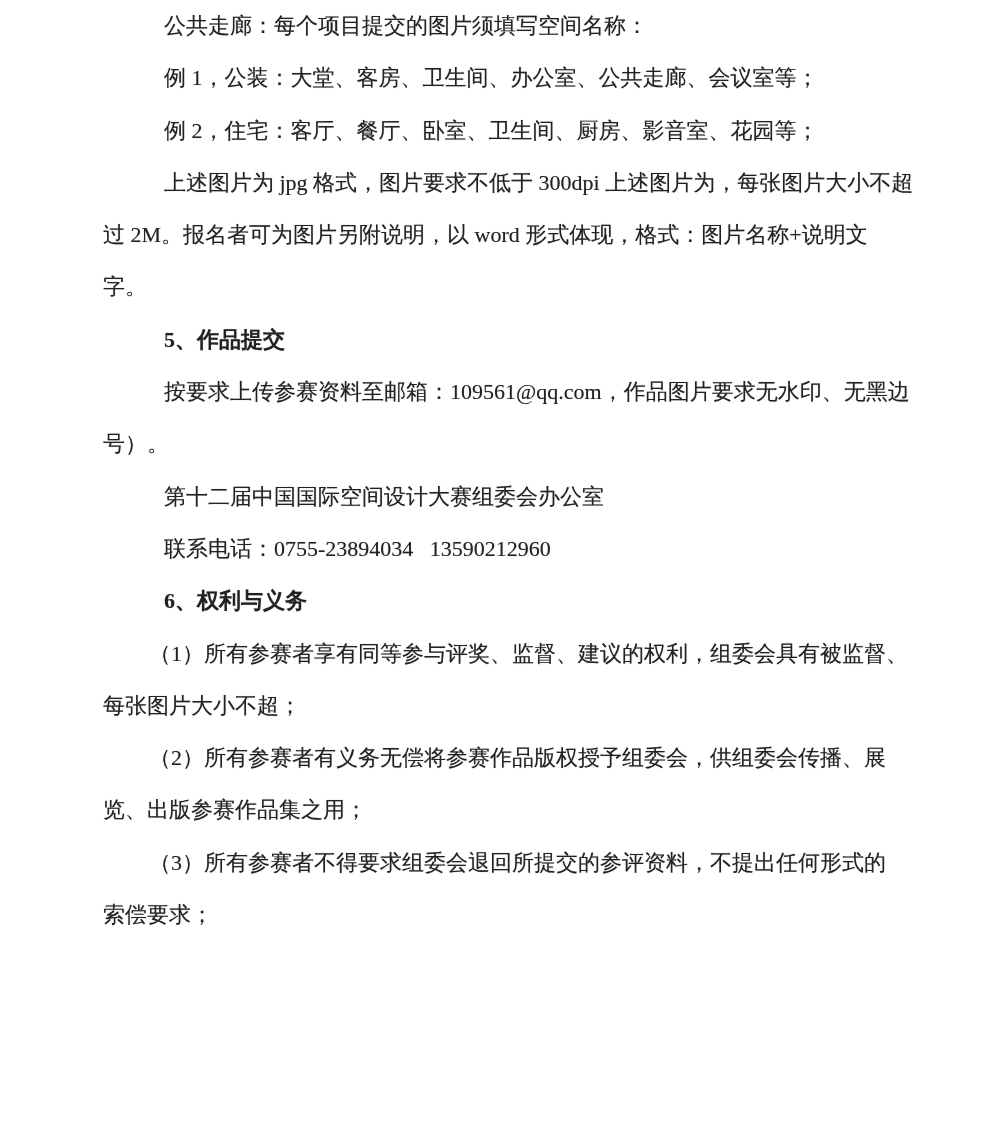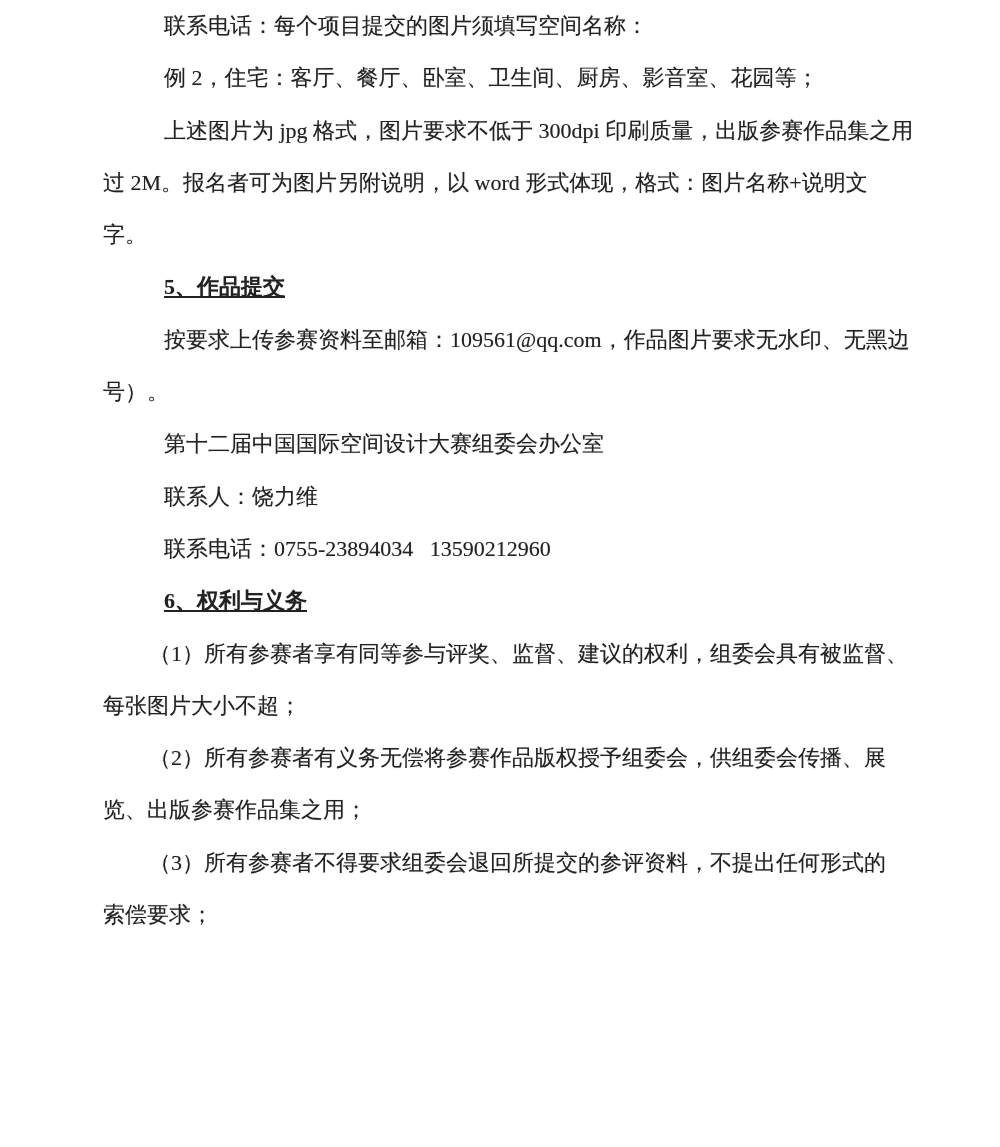--- a/index.html
+++ b/index.html
@@ -19,56 +19,56 @@
     position: absolute;
     left: 103px;
     top: 0;
     width: 790px;
     font-size: 22px;
     line-height: 52.3px;
     color: #222222;
     text-shadow: 0 0 1px rgba(40, 40, 40, 0.40);
   }
   .paragraph { margin: 0; padding: 0; }
-  .paragraph.bold .line { font-weight: 700; text-decoration: underline; }
+  .paragraph.bold .line { font-weight: 700; }
   .line {
     white-space: pre;
     height: 52.3px;
   }
   .line.indent { padding-left: 61px; }
   .line.indent-paren { padding-left: 46px; font-family: Liberation Serif, serif; }
 </style>
 </head>
 <body style="background: rgb(255, 255, 255);">
 
 <div class="page">
   <div class="content" style="color: rgb(34, 34, 34);">
       <div class="paragraph">
-        <div class="line indent">联系电话：每个项目提交的图片须填写空间名称：</div>
+        <div class="line indent">公共走廊：每个项目提交的图片须填写空间名称：</div>
+      </div>
+      <div class="paragraph">
+        <div class="line indent">例 1，公装：大堂、客房、卫生间、办公室、公共走廊、会议室等；</div>
       </div>
       <div class="paragraph">
         <div class="line indent">例 2，住宅：客厅、餐厅、卧室、卫生间、厨房、影音室、花园等；</div>
       </div>
       <div class="paragraph">
-        <div class="line indent">上述图片为 jpg 格式，图片要求不低于 300dpi 印刷质量，出版参赛作品集之用</div>
+        <div class="line indent">上述图片为 jpg 格式，图片要求不低于 300dpi 上述图片为，每张图片大小不超</div>
         <div class="line">过 2M。报名者可为图片另附说明，以 word 形式体现，格式：图片名称+说明文</div>
         <div class="line">字。</div>
       </div>
       <div class="paragraph bold">
         <div class="line indent">5、作品提交</div>
       </div>
       <div class="paragraph">
         <div class="line indent">按要求上传参赛资料至邮箱：109561@qq.com，作品图片要求无水印、无黑边</div>
         <div class="line">号）。</div>
       </div>
       <div class="paragraph">
         <div class="line indent">第十二届中国国际空间设计大赛组委会办公室</div>
-      </div>
-      <div class="paragraph">
-        <div class="line indent">联系人：饶力维</div>
       </div>
       <div class="paragraph">
         <div class="line indent">联系电话：0755-23894034   13590212960</div>
       </div>
       <div class="paragraph bold">
         <div class="line indent">6、权利与义务</div>
       </div>
       <div class="paragraph">
         <div class="line indent-paren">（1）所有参赛者享有同等参与评奖、监督、建议的权利，组委会具有被监督、</div>
         <div class="line">每张图片大小不超；</div>

